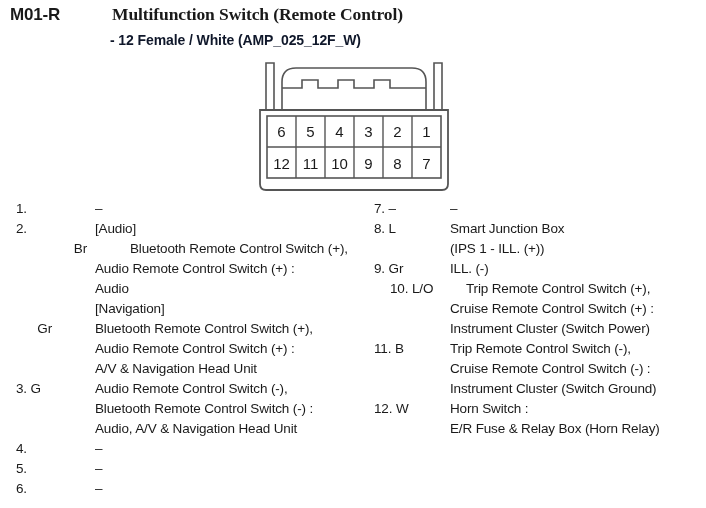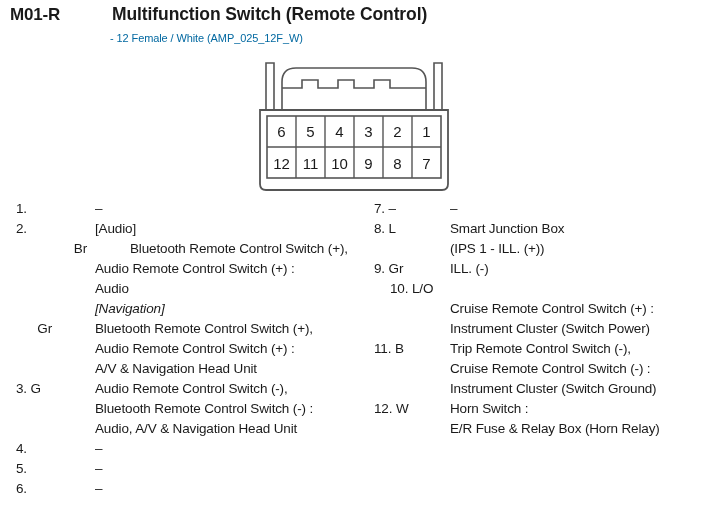--- a/index.html
+++ b/index.html
@@ -24,27 +24,28 @@
     font-size: 17px;
     font-weight: bold;
     letter-spacing: -0.2px;
   }
   #connector-title {
     position: absolute;
     left: 112px; top: 4px;
     font-size: 17.5px;
     font-weight: bold;
     letter-spacing: -0.1px;
+    font-family: Liberation Serif, serif;
   }
   #connector-subtitle {
     position: absolute;
     left: 110px; top: 32px;
-    font-size: 11px;
-    font-weight: normal;
-    color: #0369a1;
+    font-size: 14px;
+    font-weight: bold;
+    color: #0f172a;
     letter-spacing: -0.1px;
   }
 
   
   #connector-diagram {
     position: absolute;
     left: 256px; top: 58px;
     width: 200px; height: 136px;
   }
   #connector-diagram svg { display: block; }
@@ -159,21 +160,21 @@
       <div class="pin-row" style="position: absolute; left: 0px; top: 40px; width: 706px; margin-left: 35px;">
         <span class="pin-color">Br</span>
         <span class="pin-desc" style="left: 95px;">Bluetooth Remote Control Switch (+),</span>
       </div>
       <div class="pin-row" style="position: absolute; left: 0px; top: 60px; width: 706px;">
         <span class="pin-desc" style="left: 95px;">Audio Remote Control Switch (+) :</span>
       </div>
       <div class="pin-row" style="position: absolute; left: 0px; top: 80px; width: 706px;">
         <span class="pin-desc" style="left: 95px;">Audio</span>
       </div>
-      <div class="pin-row" style="position: absolute; left: 0px; top: 100px; width: 706px; font-style: italic;">
+      <div class="pin-row" style="position: absolute; left: 0px; top: 100px; width: 706px;">
         <span class="pin-desc" style="left: 95px;">[Navigation]</span>
       </div>
       <div class="pin-row" style="position: absolute; left: 0px; top: 120px; width: 706px;">
         <span class="pin-color">Gr</span>
         <span class="pin-desc" style="left: 95px;">Bluetooth Remote Control Switch (+),</span>
       </div>
       <div class="pin-row" style="position: absolute; left: 0px; top: 140px; width: 706px;">
         <span class="pin-desc" style="left: 95px;">Audio Remote Control Switch (+) :</span>
       </div>
       <div class="pin-row" style="position: absolute; left: 0px; top: 160px; width: 706px;">
@@ -213,20 +214,21 @@
       </div>
       <div class="pin-row" style="position: absolute; left: 0px; top: 40px; width: 706px;">
         <span class="pin-desc" style="left: 450px;">(IPS 1 - ILL. (+))</span>
       </div>
       <div class="pin-row" style="position: absolute; left: 0px; top: 60px; width: 706px;">
         <span class="pin-num" style="left: 374px;">9. Gr</span>
         <span class="pin-desc" style="left: 450px;">ILL. (-)</span>
       </div>
       <div class="pin-row" style="position: absolute; left: 16px; top: 80px; width: 706px;">
         <span class="pin-num" style="left: 374px;">10. L/O</span>
+        <span class="pin-desc" style="left: 450px;">Trip Remote Control Switch (+),</span>
       </div>
       <div class="pin-row" style="position: absolute; left: 0px; top: 100px; width: 706px;">
         <span class="pin-desc" style="left: 450px;">Cruise Remote Control Switch (+) :</span>
       </div>
       <div class="pin-row" style="position: absolute; left: 0px; top: 120px; width: 706px;">
         <span class="pin-desc" style="left: 450px;">Instrument Cluster (Switch Power)</span>
       </div>
       <div class="pin-row" style="position: absolute; left: 0px; top: 140px; width: 706px;">
         <span class="pin-num" style="left: 374px;">11. B</span>
         <span class="pin-desc" style="left: 450px;">Trip Remote Control Switch (-),</span>

